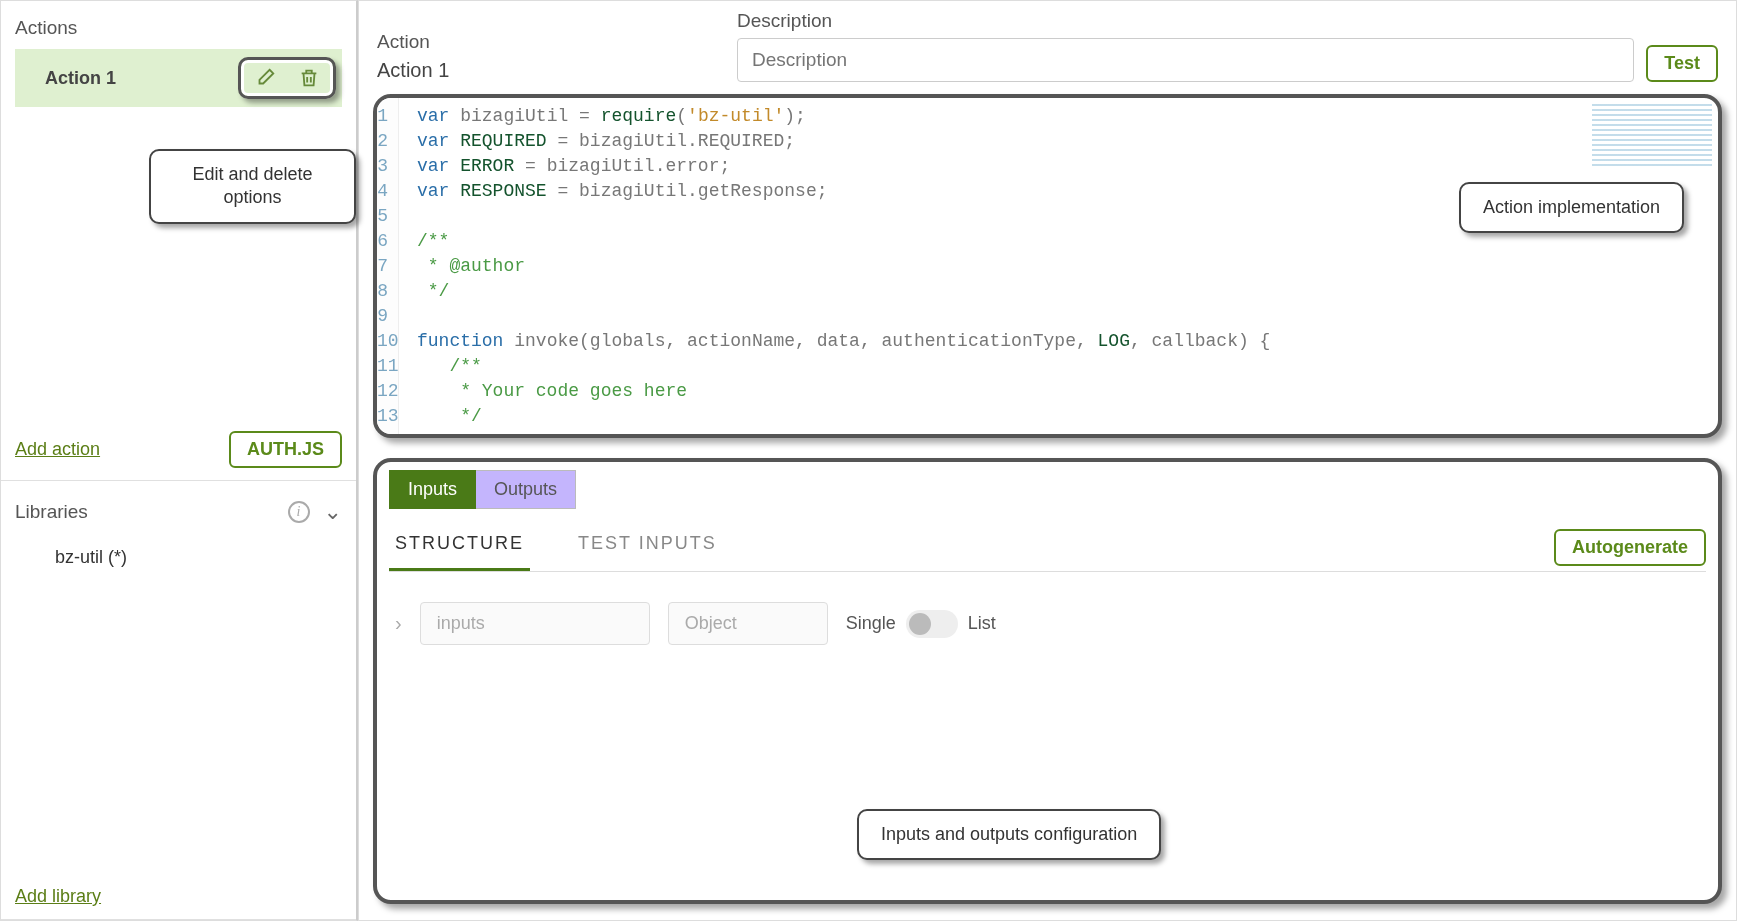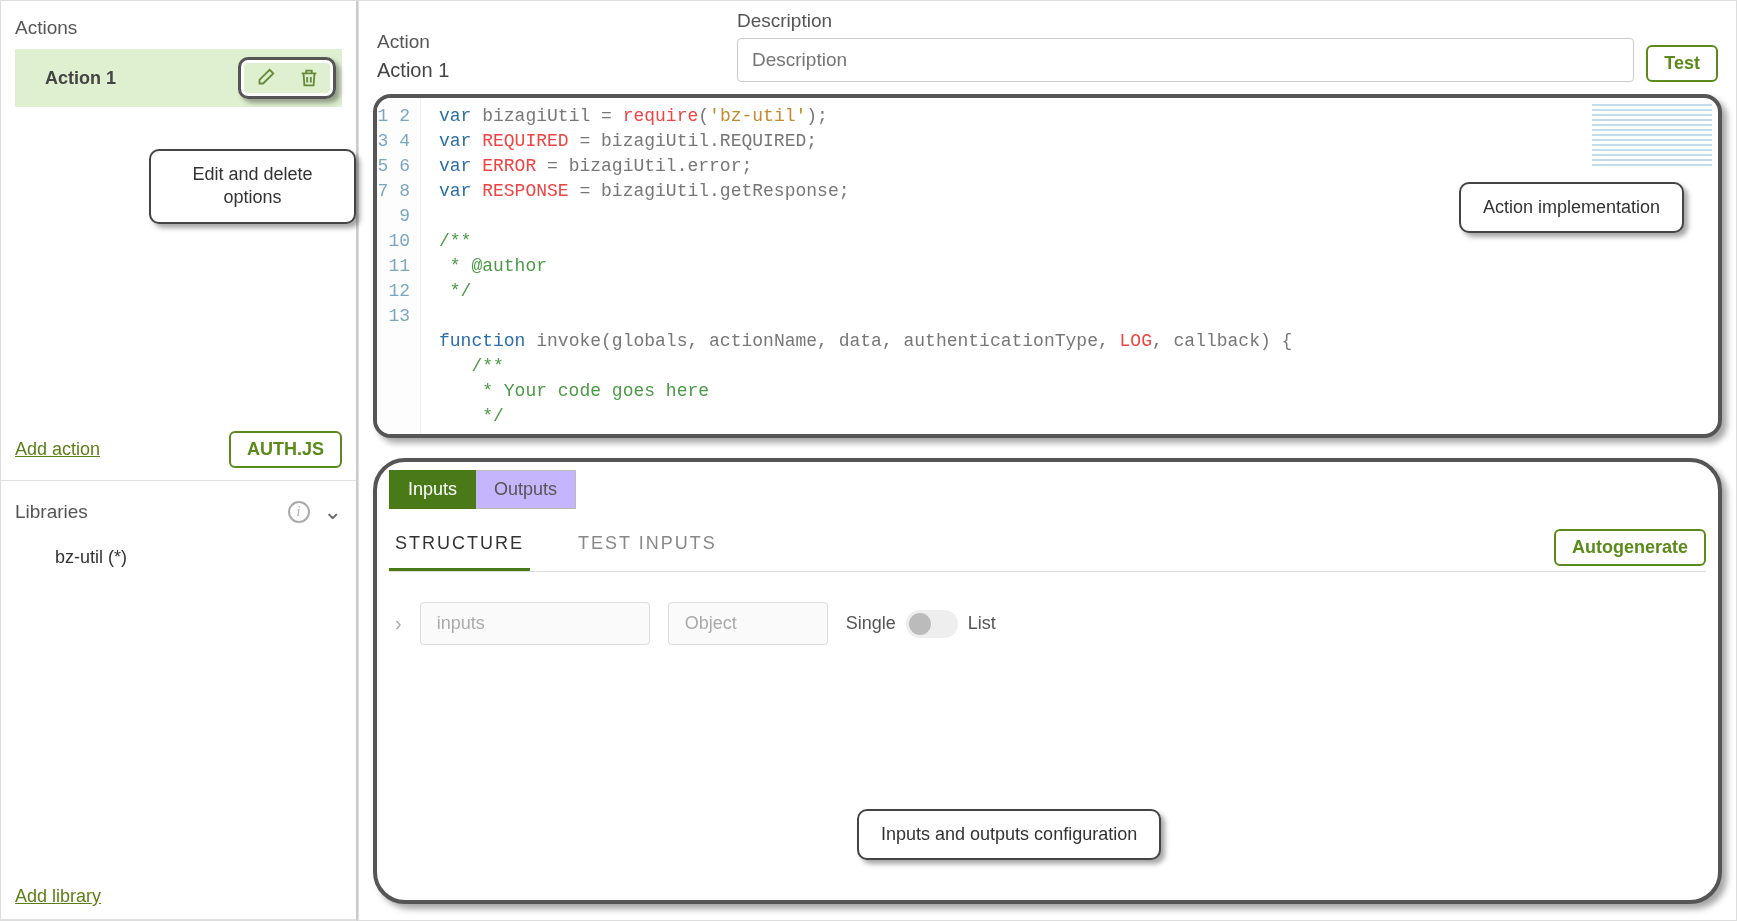--- a/index.html
+++ b/index.html
@@ -140,61 +140,61 @@
   margin: 12px 14px 8px 14px;
   border: 4px solid #555;
   border-radius: 18px;
   box-shadow: 5px 5px 6px rgba(0,0,0,.35);
   background: #fff;
   position: relative;
   overflow: hidden;
   height: 344px;
 }
 .code-gutter {
-  width: 44px;
+  width: 22px;
   background: #fdfdfd;
   border-right: 1px solid #eee;
   text-align: right;
   color: #7aa6c2;
   font-family: Consolas, "Courier New", monospace;
   font-size: 18px;
   padding: 6px 10px 0 0;
   line-height: 25px;
 }
 .code-body {
   flex: 1;
   font-family: Consolas, "Courier New", monospace;
   font-size: 18px;
   padding: 6px 0 0 18px;
   line-height: 25px;
   white-space: pre;
   color: #777;
 }
 .code-wrap { display: flex; height: 100%; position: relative; }
 .k-var { color: #2a6ea8; }
-.k-ident { color: #ef4444; }
+.k-ident { color: #14532d; }
 .k-str { color: #c28a2a; }
 .k-cmt { color: #4a9a45; }
 .k-fn { color: #2a6ea8; }
 .minimap {
   position: absolute;
   top: 6px;
   right: 6px;
   width: 120px;
   height: 62px;
   background: repeating-linear-gradient(
     to bottom,
     #9cc6dd 0 2px, transparent 2px 5px
   );
   opacity: .6;
 }
 .io-panel {
   margin: 12px 14px 16px 14px;
   border: 4px solid #555;
-  border-radius: 32px;
+  border-radius: 18px;
   box-shadow: 5px 5px 6px rgba(0,0,0,.35);
   background: #fff;
   flex: 1;
   position: relative;
   padding: 8px 12px 14px 12px;
   overflow: hidden;
 }
 .tabs {
   display: flex;
 }

